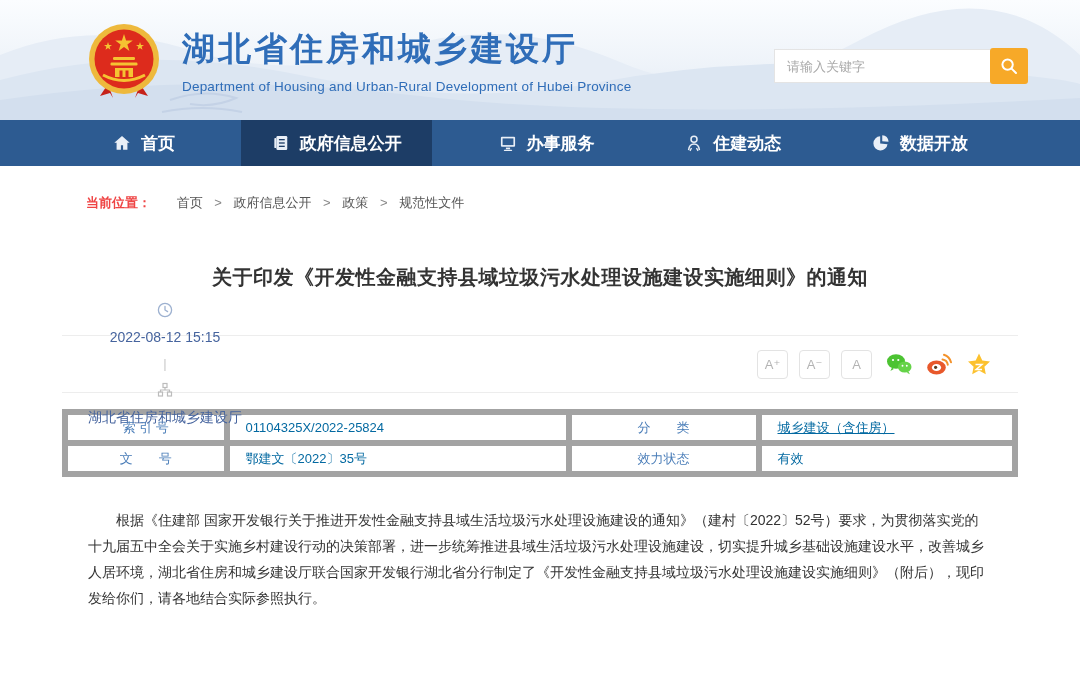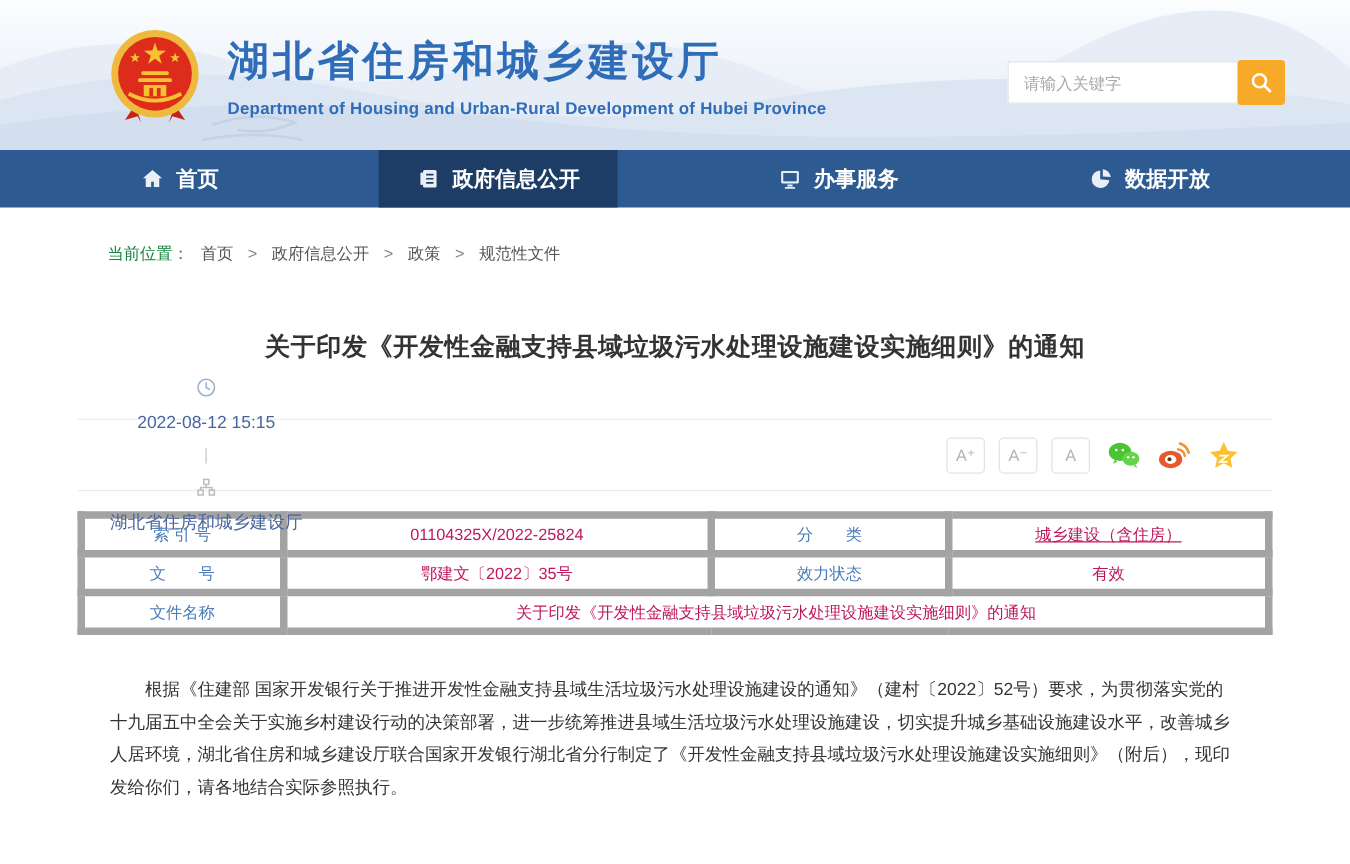--- a/index.html
+++ b/index.html
@@ -15,24 +15,24 @@
     background:linear-gradient(180deg,#fbfdff 0%,#eef3f9 55%,#dde7f3 100%);
   }
   .mountains { position:absolute; left:0; bottom:0; width:100%; height:120px; }
   .header-inner {
     position:relative; height:100%; display:flex; align-items:center;
     justify-content:space-between; padding:0 52px 0 86px;
   }
   .brand { display:flex; align-items:center; gap:20px; cursor:pointer; }
   .emblem { width:76px; height:76px; flex:0 0 auto; }
   .site-title { font-size:33px; font-weight:bold; color:#2f6db8; letter-spacing:3px; }
-  .site-subtitle { font-size:13.5px; color:#2f6db8; margin-top:7px; letter-spacing:.2px;font-weight:bold; }
+  .site-subtitle { font-size:13.5px; color:#2f6db8; margin-top:7px; letter-spacing:.2px; }
   .search-box { display:flex; align-items:center; margin-top:12px; }
   .search-box input {
-    width:184px; height:34px; border:1px solid #e4e4e4; border-right:none;
+    width:216px; height:34px; border:1px solid #e4e4e4; border-right:none;
     background:#fff; padding:0 12px; font-size:13px; color:#333; outline:none;
     font-family:inherit;
   }
   .search-box input::placeholder { color:#a9a9a9; }
   .search-btn {
     width:38px; height:36px; border:none; background:#f7a928; border-radius:3px;
     display:flex; align-items:center; justify-content:center; cursor:pointer;
   }
   
   .main-nav {
@@ -43,21 +43,21 @@
     display:flex; align-items:center; gap:9px; color:#fff; cursor:pointer;
     font-size:17px; font-weight:bold; padding:0 24px; text-decoration:none;
   }
   .nav-item.active { background:#1d3d66; padding:0 30px; }
   .nav-icon { display:flex; align-items:center; }
   
   .content { width:956px; margin:0 auto; }
   .breadcrumb { margin-top:28px; padding-left:24px; font-size:13px; color:#555; }
   .breadcrumb a { color:#555; text-decoration:none; cursor:pointer; }
   .breadcrumb .sep { color:#888; margin:0 8px; }
-  .breadcrumb .bc-label { color:#15803d; margin-right:6px; }
+  .breadcrumb .bc-label { color:#ef4444; margin-right:22px;font-weight:bold; }
   .article-title {
     margin-top:52px; text-align:center; font-size:20px; font-weight:600;
     color:#333; letter-spacing:.5px;
   }
   
   .meta-bar {
     margin-top:44px; height:58px; border-top:1px solid #ededed; border-bottom:1px solid #ededed;
     display:flex; align-items:center; justify-content:space-between; padding:0 26px;
   }
   .meta-left { display:flex; align-items:center; gap:11px; color:#46649e; font-size:14px;flex-direction:column; }
@@ -65,21 +65,21 @@
   .meta-right { display:flex; align-items:center; gap:11px; }
   .font-btn {
     width:31px; height:29px; background:#fff; border:1px solid #e3e3e3; border-radius:4px;
     color:#b3b3b3; font-size:13px; cursor:pointer; font-family:inherit; line-height:1;
   }
   .share-icon { width:26px; height:24px; cursor:pointer; display:flex; align-items:center; margin-left:3px; }
   
   .doc-table { width:100%; border-collapse:collapse; margin-top:16px; font-size:13px; }
   .doc-table td { border:6px solid #a3a3a3; height:31px; background:#fff; }
   .doc-table td.lbl { color:#4a7db8; text-align:center; white-space:pre; }
-  .doc-table td.val { padding:0 16px; color:#be185d; text-align:center; }
+  .doc-table td.val { padding:0 16px; color:#0369a1; text-align:left; }
   .c1 { width:17%; } .c2 { width:36%; } .c3 { width:20%;font-family:Liberation Serif, serif; } .c4 { width:27%;text-decoration:underline; }
   
   .article-body { margin:30px 26px 40px; font-size:14px; color:#333; line-height:26px; }
   .article-body p.indent { text-indent:2em; margin-top:17px; }
 </style>
 </head>
 <body>
 
 <header class="site-header">
   <svg class="mountains" viewBox="0 0 1080 120" preserveAspectRatio="none" aria-hidden="true">
@@ -150,20 +150,30 @@
         <rect x="5.5" y="6.5" width="13" height="8" fill="#2d5b91"></rect>
         <rect x="9.5" y="17.5" width="5" height="2" fill="#e9eff7"></rect>
         <rect x="7" y="20" width="10" height="1.6" rx=".8" fill="#e9eff7"></rect>
       </svg>
     </span>
     <span>办事服务</span>
   </a>
   <a class="nav-item">
     <span class="nav-icon">
       <svg width="20" height="20" viewBox="0 0 24 24">
+        <circle cx="12" cy="7.5" r="3.6" fill="none" stroke="#e9eff7" stroke-width="1.8"></circle>
+        <path d="M5.5 20.5 c.6 -5 3.1 -7.2 6.5 -7.2 s5.9 2.2 6.5 7.2" fill="none" stroke="#e9eff7" stroke-width="1.8"></path>
+        <path d="M9 18 l-1.8 3.4 M15 18 l1.8 3.4" stroke="#e9eff7" stroke-width="1.6"></path>
+      </svg>
+    </span>
+    <span>住建动态</span>
+  </a>
+  <a class="nav-item">
+    <span class="nav-icon">
+      <svg width="20" height="20" viewBox="0 0 24 24">
         <path d="M11 4 A8.5 8.5 0 1 0 19.8 13.5 L11 12.5 Z" fill="#e9eff7"></path>
         <path d="M13.5 2.8 a8.5 8.5 0 0 1 7.6 7.6 l-7.6 -.6 Z" fill="#e9eff7"></path>
       </svg>
     </span>
     <span>数据开放</span>
   </a>
 </nav>
 
 <main class="content">
 
@@ -237,24 +247,20 @@
       <td class="val c2">01104325X/2022-25824</td>
       <td class="lbl c3">分　　类</td>
       <td class="val c4">城乡建设（含住房）</td>
     </tr>
     <tr>
       <td class="lbl">文　　号</td>
       <td class="val">鄂建文〔2022〕35号</td>
       <td class="lbl">效力状态</td>
       <td class="val">有效</td>
     </tr>
-    <tr>
-      <td class="lbl">文件名称</td>
-      <td class="val" colspan="3">关于印发《开发性金融支持县域垃圾污水处理设施建设实施细则》的通知</td>
-    </tr>
   </tbody>
     </table>
 
   <div class="article-body">
     <p class="indent">根据《住建部 国家开发银行关于推进开发性金融支持县域生活垃圾污水处理设施建设的通知》（建村〔2022〕52号）要求，为贯彻落实党的十九届五中全会关于实施乡村建设行动的决策部署，进一步统筹推进县域生活垃圾污水处理设施建设，切实提升城乡基础设施建设水平，改善城乡人居环境，湖北省住房和城乡建设厅联合国家开发银行湖北省分行制定了《开发性金融支持县域垃圾污水处理设施建设实施细则》（附后），现印发给你们，请各地结合实际参照执行。</p>
   </div>
 
 </main>
 
 </body></html>

